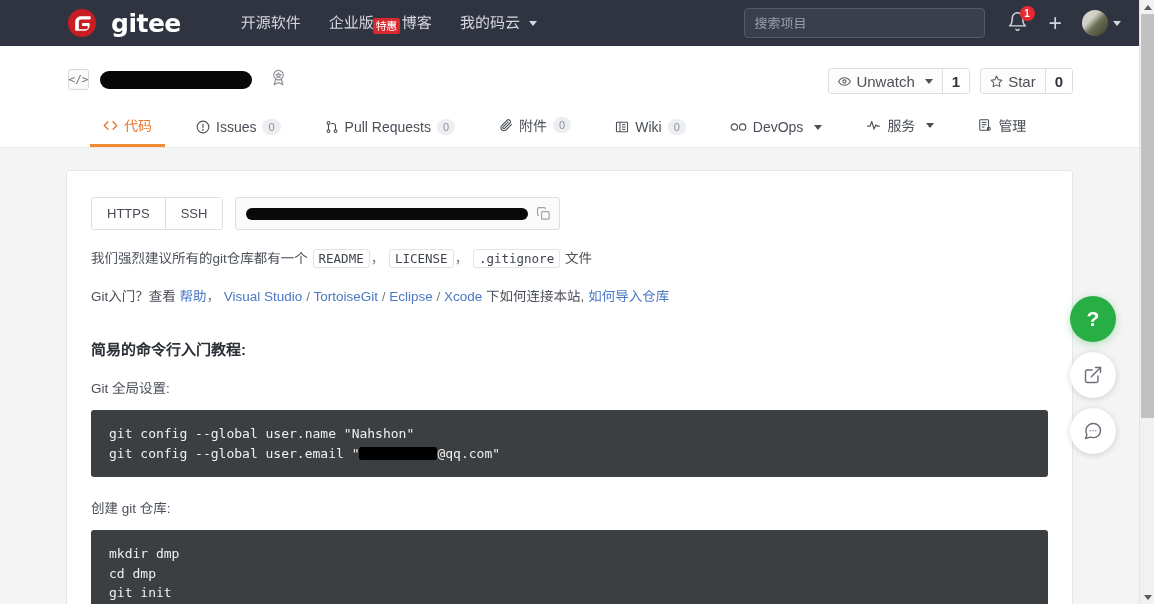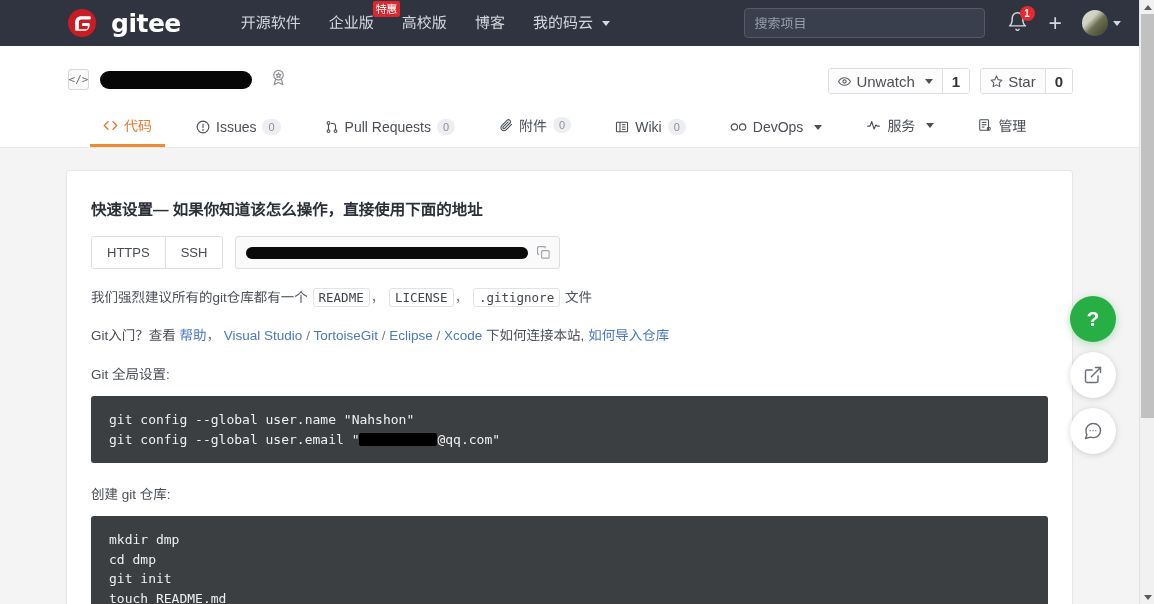--- a/index.html
+++ b/index.html
@@ -71,21 +71,21 @@
     font-size: 15px;
     text-decoration: none;
     padding: 0 14px;
     position: relative;
     white-space: nowrap;
     line-height: 46px;
     display: inline-block;
   }
   .nav-badge {
     position: absolute;
-    top: 1px;
+    top: 18px;
     right: -12px;
     background: #d9282e;
     color: #fff;
     font-size: 11px;
     line-height: 14px;
     padding: 1px 3px;
     border-radius: 2px;
     font-weight: normal;
     letter-spacing: -0.5px;
   }
@@ -461,23 +461,20 @@
         <span class="brand-text">gitee</span>
       </a>
 
       <div class="nav-links">
         <a class="nav-link">
           <span>开源软件</span>
         </a>
         <a class="nav-link">
           <span>企业版</span>
           <span class="nav-badge">特惠</span>
-        </a>
-        <a class="nav-link">
-          <span>高校版</span>
         </a>
         <a class="nav-link">
           <span>博客</span>
         </a>
         <a class="nav-link">
           <span>我的码云</span>
           <i class="caret-down"></i>
         </a>
       </div>
 
@@ -613,21 +610,20 @@
           </svg>
           <span>管理</span>
         </a>
       </div>
     </div>
 
     <div class="main-wrap">
       <div class="card">
         <div class="card-inner">
 
-          <h2 class="sec-title">快速设置— 如果你知道该怎么操作，直接使用下面的地址</h2>
 
           <div class="clone-row">
             <div class="proto-group">
               <div class="proto">HTTPS</div>
               <div class="proto">SSH</div>
             </div>
             <div class="clone-url-box">
               <span class="url-redacted"></span>
               <span class="copy-icon">
                 <svg width="15" height="15" viewBox="0 0 24 24" fill="none" stroke="#9ea3ab" stroke-width="1.8" stroke-linejoin="round">
@@ -653,20 +649,21 @@
             <span class="sep">/</span>
             <a class="lk">TortoiseGit</a>
             <span class="sep">/</span>
             <a class="lk">Eclipse</a>
             <span class="sep">/</span>
             <a class="lk">Xcode</a>
             <span>下如何连接本站,</span>
             <a class="lk">如何导入仓库</a>
           </p>
 
+          <h3 class="sub-title">简易的命令行入门教程:</h3>
 
           <p class="caption">Git 全局设置:</p>
         </div>
 
         <div style="padding:0 24px;">
           <div class="codeblock"><span>git config --global user.name "Nahshon"</span>
 <span>git config --global user.email "</span><span class="redact-inline"></span><span>@qq.com"</span></div>
         </div>
 
         <div class="card-inner">

